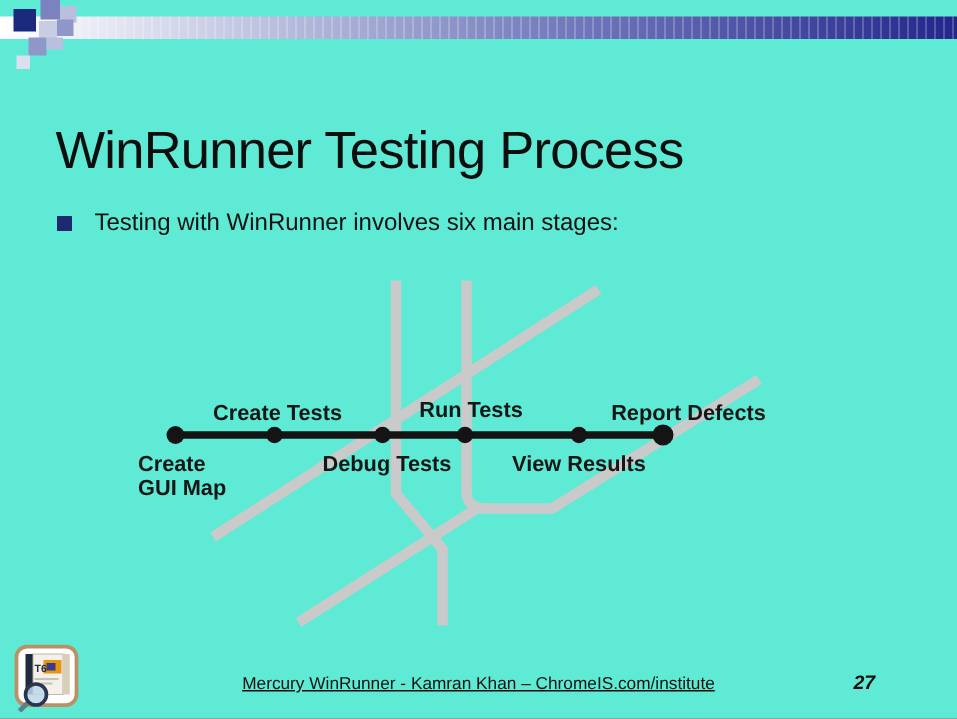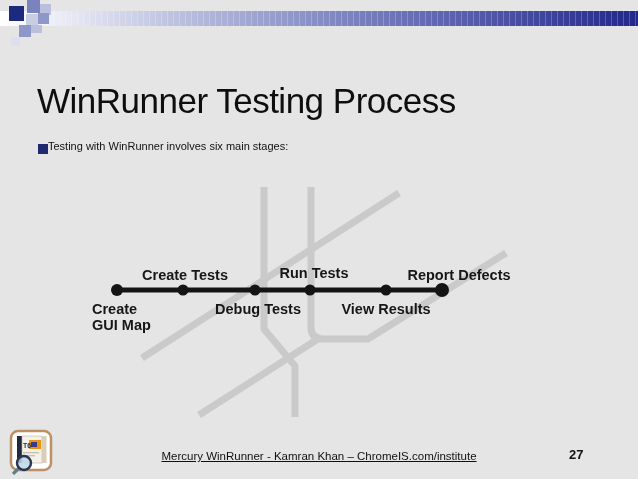--- a/index.html
+++ b/index.html
@@ -1,17 +1,17 @@
 <!DOCTYPE html>
 <html><head>
 <meta charset="utf-8">
 <style>
   html,body{margin:0;padding:0;background:#888;}
   .slide{
-    position:relative;width:638px;height:479px;background:#e5e5e5;
+    position:relative;width:638px;height:479px;background:#5eead4;
     font-family:"Liberation Sans",sans-serif;overflow:hidden;margin:0 auto;
   }
   
   .top-bar{
     position:absolute;left:0;top:11px;width:638px;height:15px;
     background:linear-gradient(to right,#ffffff 0%,#f0f1f8 7%,#aab0d6 35%,#7a82c0 55%,#4a4fa4 80%,#23268b 100%);
   }
   .top-bar-stripes{
     position:absolute;inset:0;
     background:repeating-linear-gradient(90deg,rgba(255,255,255,0) 0 5px,rgba(255,255,255,.22) 5px 6px);
@@ -27,40 +27,40 @@
   .sq.s7 {left:11px; top:37px; width:9px; height:9px; background:#dcdfee;}
 
   
   .title{
     position:absolute;left:37px;top:58px;width:580px;
     font-size:35px;line-height:1.15;color:#0e0e0e;font-weight:400;
     letter-spacing:-0.5px;white-space:nowrap;
   }
   .bullet-row{position:absolute;left:38px;top:140px;display:flex;align-items:flex-start;}
   .bullet-square{width:10px;height:10px;background:#1f2970;margin-top:4px;flex:0 0 auto;}
-  .bullet-text{font-size:11px;color:#111;white-space:nowrap;}
+  .bullet-text{margin-left:15px;font-size:16px;color:#111;white-space:nowrap;}
 
   
   .diagram{position:absolute;left:0;top:180px;width:530px;height:250px;}
   .diagram svg{display:block;}
   .map-gray{stroke:#cacaca;stroke-width:7;fill:none;}
   .main-line{stroke:#141414;stroke-width:5;fill:none;}
   .station{fill:#141414;}
   .dlabel{
     font-family:"Liberation Sans",sans-serif;font-size:14.5px;font-weight:600;
     fill:#161616;
   }
 
   
   .footer-credit{
     position:absolute;left:0;top:450px;width:638px;text-align:center;
     font-size:11.5px;color:#111;text-decoration:underline;
   }
   .page-number{
-    position:absolute;left:569px;top:447px;font-size:13px;font-weight:700;color:#111;
+    position:absolute;left:569px;top:447px;font-size:13px;font-weight:700;color:#111;font-style:italic;
   }
   .logo{position:absolute;left:8px;top:427px;width:46px;height:48px;}
 </style>
 </head>
 <body>
 
 <div class="slide">
 
   <div class="top-bar">
     <div class="top-bar-stripes"></div>

